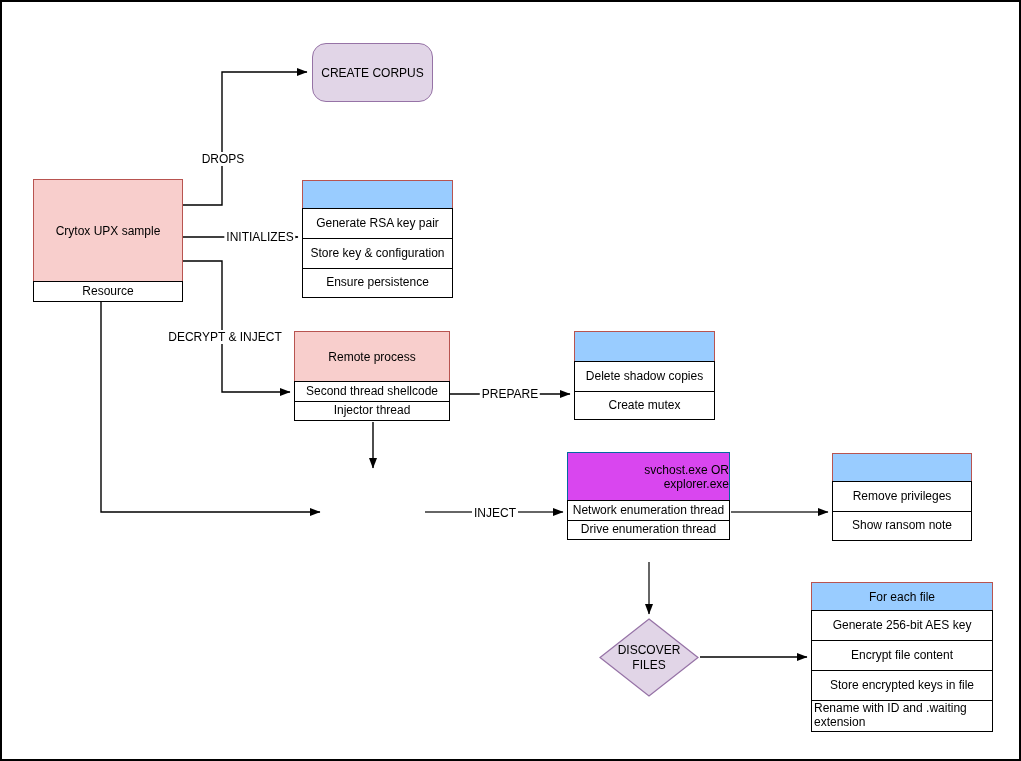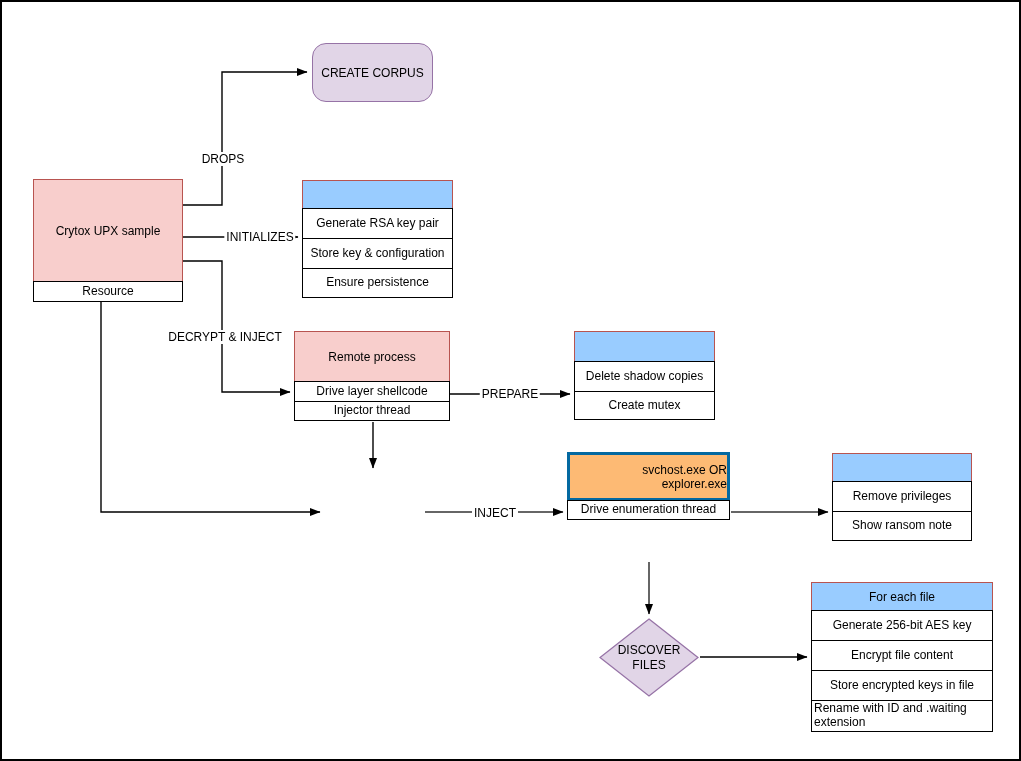--- a/index.html
+++ b/index.html
@@ -15,21 +15,21 @@
   #edges{position:absolute;left:0;top:0;z-index:1;}
   .node{position:absolute;z-index:2;}
   
   .tbl{display:flex;flex-direction:column;}
   .tbl-header{
     box-sizing:border-box;
     display:flex;align-items:center;justify-content:center;
     font-size:12px;color:#000;text-align:right;
   }
   .hdr-pink{background:#f8cecc;border:1px solid #b85450;}
-  .hdr-pink-dark{background:#fdba74;border:3px solid #0369a1;padding-left:40px;}
+  .hdr-pink-dark{background:#d946ef;border:1px solid #0369a1;padding-left:40px;}
   .hdr-blue{background:#99ccff;border:1px solid #b85450;}
   .tbl-row{
     box-sizing:border-box;
     background:#ffffff;border:1px solid #000;
     margin-top:-1px;
     display:flex;align-items:center;justify-content:center;
     font-size:12px;color:#000;text-align:left;line-height:1.15;
     padding:0 2px;
   }
   
@@ -97,33 +97,34 @@
 
   <div class="node tbl" style="left:300px;top:178px;width:151px;">
     <div class="tbl-header hdr-blue" style="height:29px;"></div>
     <div class="tbl-row" style="height:31px;">Generate RSA key pair</div>
     <div class="tbl-row" style="height:31px;">Store key &amp; configuration</div>
     <div class="tbl-row" style="height:30px;">Ensure persistence</div>
   </div>
 
   <div class="node tbl" style="left:292px;top:329px;width:156px;">
     <div class="tbl-header hdr-pink" style="height:51px;">Remote process</div>
-    <div class="tbl-row" style="height:21px;">Drive layer shellcode</div>
+    <div class="tbl-row" style="height:21px;">Second thread shellcode</div>
     <div class="tbl-row" style="height:20px;">Injector thread</div>
   </div>
 
   <div class="node tbl" style="left:572px;top:329px;width:141px;">
     <div class="tbl-header hdr-blue" style="height:31px;"></div>
     <div class="tbl-row" style="height:31px;">Delete shadow copies</div>
     <div class="tbl-row" style="height:29px;">Create mutex</div>
   </div>
 
 
   <div class="node tbl" style="left:565px;top:450px;width:163px;">
     <div class="tbl-header hdr-pink-dark" style="height:49px;">svchost.exe OR explorer.exe</div>
+    <div class="tbl-row" style="height:21px;">Network enumeration thread</div>
     <div class="tbl-row" style="height:20px;">Drive enumeration thread</div>
   </div>
 
   <div class="node tbl" style="left:830px;top:451px;width:140px;">
     <div class="tbl-header hdr-blue" style="height:29px;"></div>
     <div class="tbl-row" style="height:31px;">Remove privileges</div>
     <div class="tbl-row" style="height:30px;">Show ransom note</div>
   </div>
 
   <div class="node diamond" style="left:597px;top:616px;width:100px;height:79px;">

